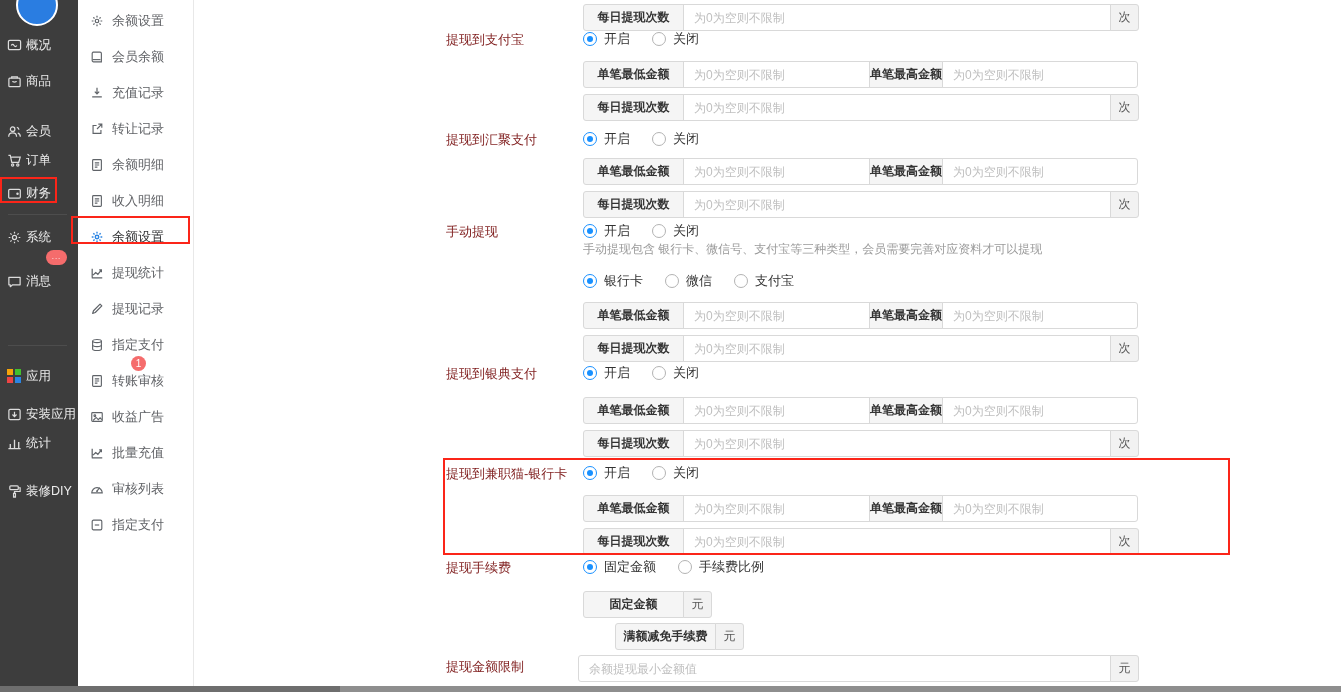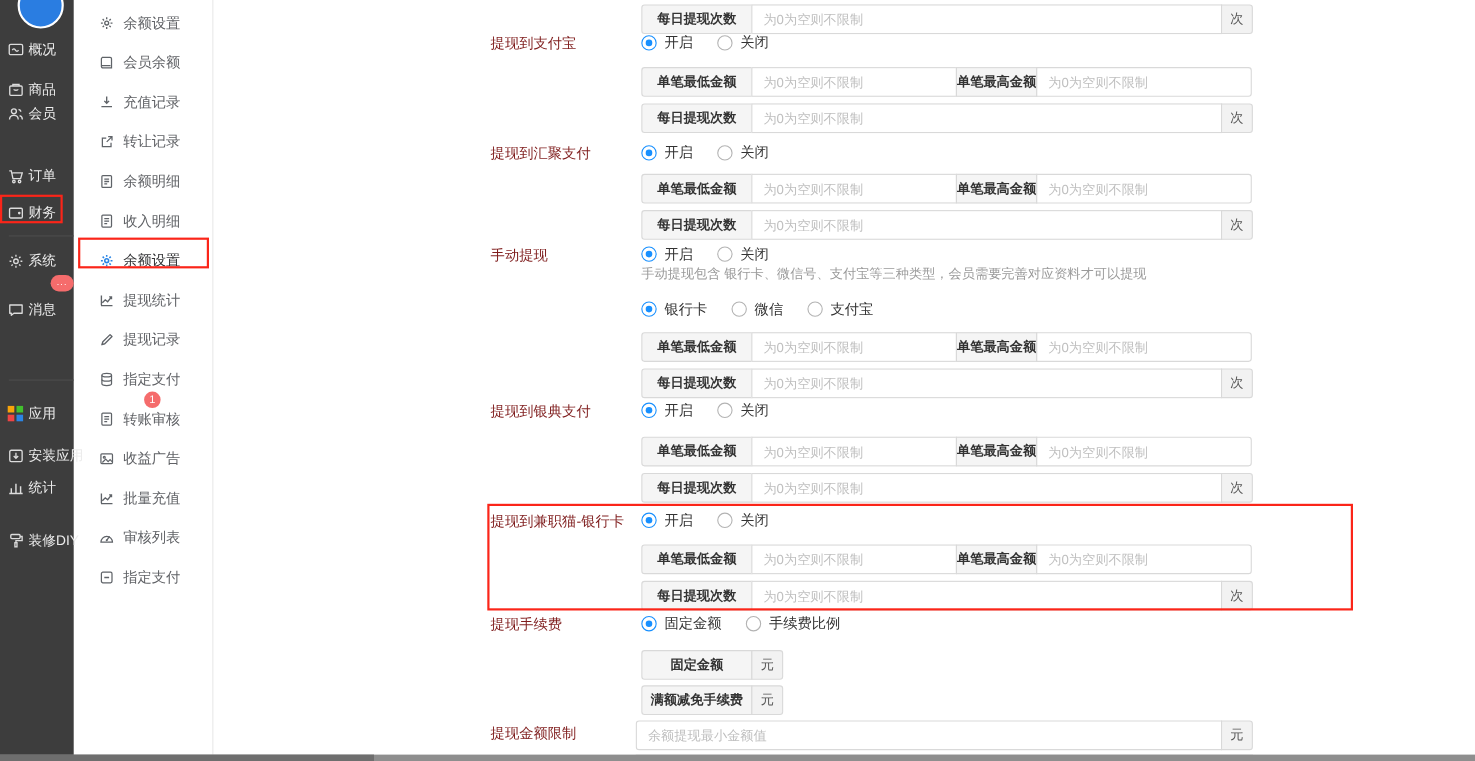--- a/index.html
+++ b/index.html
@@ -3,21 +3,21 @@
 <meta charset="utf-8">
 <style>
   * { margin:0; padding:0; box-sizing:border-box; }
   html,body { width:1341px; height:692px; overflow:hidden; }
   body {
     position:relative; background:#fff;
     font-family:"Liberation Sans","DejaVu Sans",sans-serif;
     color:#303133;
   }
   
-  .dark-sidebar { position:absolute; left:0; top:0; width:67px; height:692px; background:#3d3d3d; z-index:5; }
+  .dark-sidebar { position:absolute; left:0; top:0; width:78px; height:692px; background:#3d3d3d; z-index:5; }
   .avatar { position:absolute; left:16px; top:-16px; width:42px; height:42px; border-radius:50%;
             background:#2a7de1; border:2px solid #fff; }
   .snav { position:absolute; left:0; width:75px; height:22px; display:flex; align-items:center;
           padding-left:7px; gap:4px; color:#ececec; font-size:12.5px; white-space:nowrap; }
   .snav .ic { width:15px; height:15px; flex:0 0 15px; display:inline-flex; color:#dcdcdc; }
   .snav svg { width:15px; height:15px; }
   .sdivider { position:absolute; left:8px; width:59px; height:1px; background:#4d4d4d; }
   .apps-grid { width:14px; height:14px; display:grid; grid-template-columns:6px 6px; grid-template-rows:6px 6px; gap:2px; }
   .apps-grid i { display:block; }
   .sb-badge { position:absolute; left:46px; top:250px; width:21px; height:15px; border-radius:8px;
@@ -76,21 +76,21 @@
   </div>
   <div class="snav" style="top:70px">
     <span class="ic">
         <svg viewBox="0 0 16 16" fill="none" stroke="currentColor" stroke-width="1.3">
           <rect x="2" y="4.5" width="12" height="9" rx="1"></rect>
           <path d="M5 4.5 V3 h6 v1.5 M6 7.5 c0 1.5 4 1.5 4 0"></path>
         </svg>
       </span>
     <span>商品</span>
   </div>
-  <div class="snav" style="top:92px">
+  <div class="snav" style="top:120px">
     <span class="ic">
         <svg viewBox="0 0 16 16" fill="none" stroke="currentColor" stroke-width="1.3">
           <circle cx="6" cy="5.5" r="2.4"></circle>
           <path d="M1.8 13.5 c0-2.6 1.9-4 4.2-4 s4.2 1.4 4.2 4"></path>
           <path d="M10.5 3.6 c1.5 0.3 2.2 1.3 2.2 2.4 M11.5 9.8 c1.8 0.5 2.7 1.9 2.7 3.7"></path>
         </svg>
       </span>
     <span>会员</span>
   </div>
   <div class="snav" style="top:149px">
@@ -458,21 +458,21 @@
     </span>
   <span class="radio">
       <span class="rdot"></span>
       <span>手续费比例</span>
     </span>
 </div>
 <div class="frow" style="left:583px; top:591px; width:556px">
   <div class="lbox first w-l1">固定金额</div>
   <div class="sfx">元</div>
 </div>
-<div class="frow" style="left:583px; top:623px; width:460px">
+<div class="frow" style="left:615px; top:623px; width:460px">
   <div class="lbox first w-l1">满额减免手续费</div>
   <div class="sfx">元</div>
 </div>
 
 <div class="sec-label" style="top:658px">提现金额限制</div>
 <div class="frow" style="left:578px; top:655px; width:561px">
   <input style="flex: 1 1 0%; border-radius: 3px 0px 0px 3px; margin-left: 0px;" placeholder="余额提现最小金额值">
   <div class="sfx">元</div>
 </div>
 

